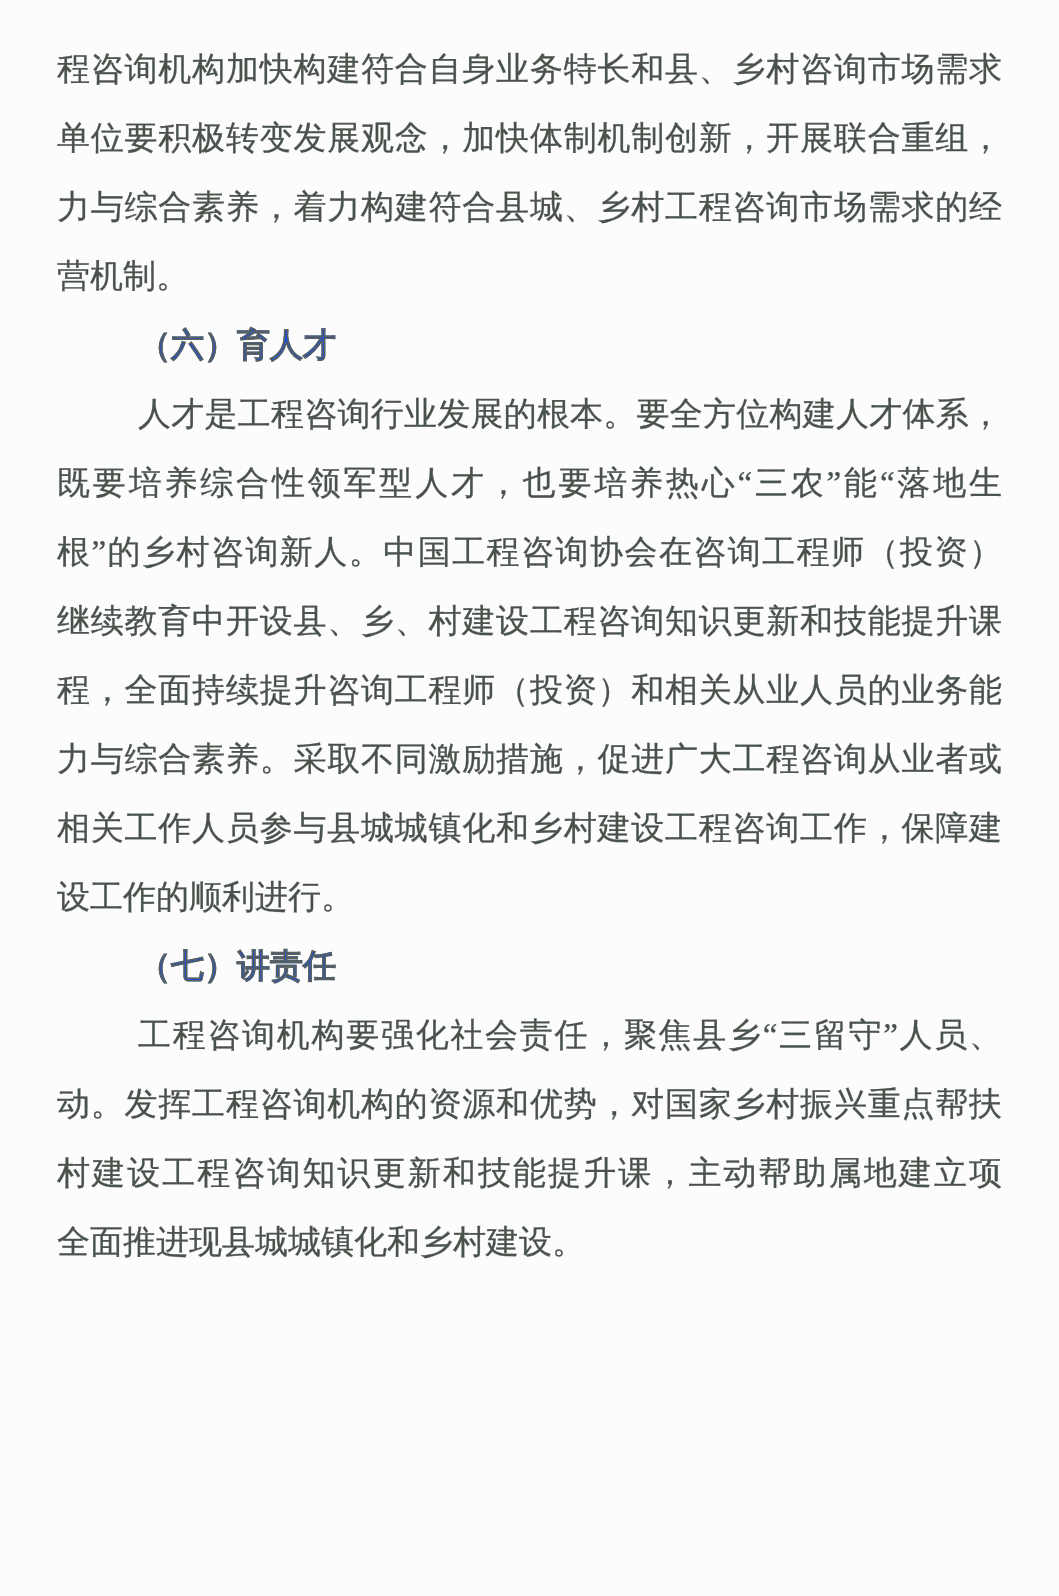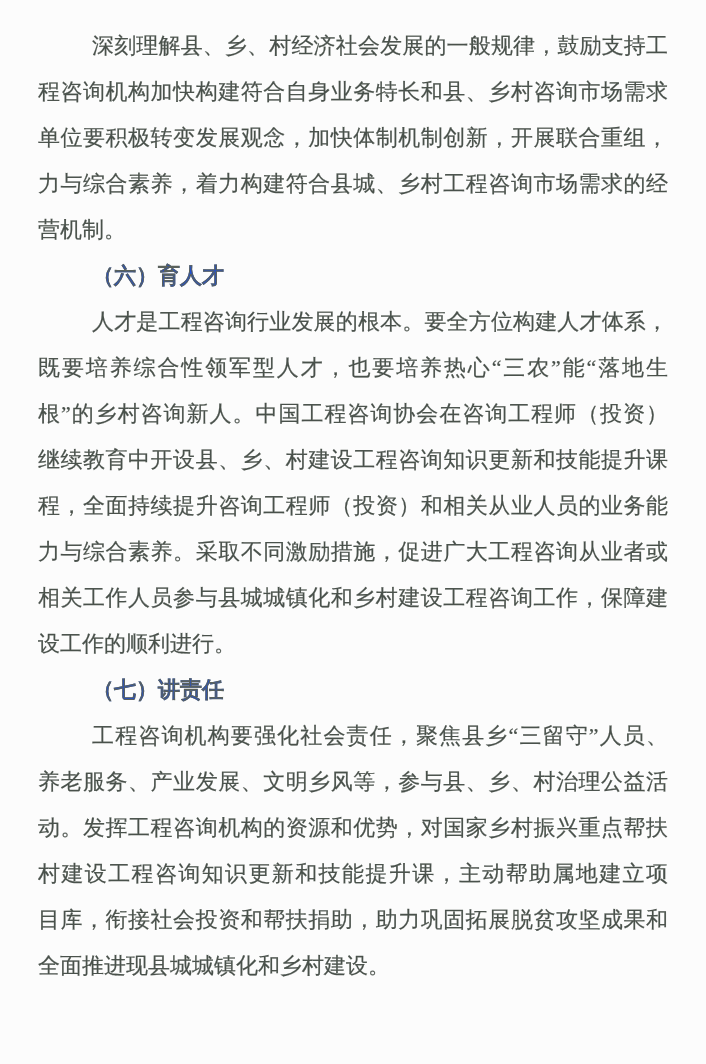--- a/index.html
+++ b/index.html
@@ -41,35 +41,32 @@
     text-align-last: left;
     font-weight: 600;
     color: #1d4ed8;
   }
 </style>
 </head>
 <body>
 
 <div class="page">
   <div class="text-block" id="doc-text">
-      <div class="line first">深刻理解县、乡、村经济社会发展的一般规律，鼓励支持工</div>
       <div class="line">程咨询机构加快构建符合自身业务特长和县、乡村咨询市场需求</div>
       <div class="line">单位要积极转变发展观念，加快体制机制创新，开展联合重组，</div>
       <div class="line">力与综合素养，着力构建符合县城、乡村工程咨询市场需求的经</div>
       <div class="line last">营机制。</div>
       <div class="line heading">（六）育人才</div>
       <div class="line first">人才是工程咨询行业发展的根本。要全方位构建人才体系，</div>
       <div class="line">既要培养综合性领军型人才，也要培养热心“三农”能“落地生</div>
       <div class="line">根”的乡村咨询新人。中国工程咨询协会在咨询工程师（投资）</div>
       <div class="line">继续教育中开设县、乡、村建设工程咨询知识更新和技能提升课</div>
       <div class="line">程，全面持续提升咨询工程师（投资）和相关从业人员的业务能</div>
       <div class="line">力与综合素养。采取不同激励措施，促进广大工程咨询从业者或</div>
       <div class="line">相关工作人员参与县城城镇化和乡村建设工程咨询工作，保障建</div>
       <div class="line last">设工作的顺利进行。</div>
       <div class="line heading">（七）讲责任</div>
       <div class="line first">工程咨询机构要强化社会责任，聚焦县乡“三留守”人员、</div>
-      <div class="line">养老服务、产业发展、文明乡风等，参与县、乡、村治理公益活</div>
       <div class="line">动。发挥工程咨询机构的资源和优势，对国家乡村振兴重点帮扶</div>
       <div class="line">村建设工程咨询知识更新和技能提升课，主动帮助属地建立项</div>
-      <div class="line">目库，衔接社会投资和帮扶捐助，助力巩固拓展脱贫攻坚成果和</div>
       <div class="line last">全面推进现县城城镇化和乡村建设。</div>
     </div>
 </div>
 
 </body></html>

